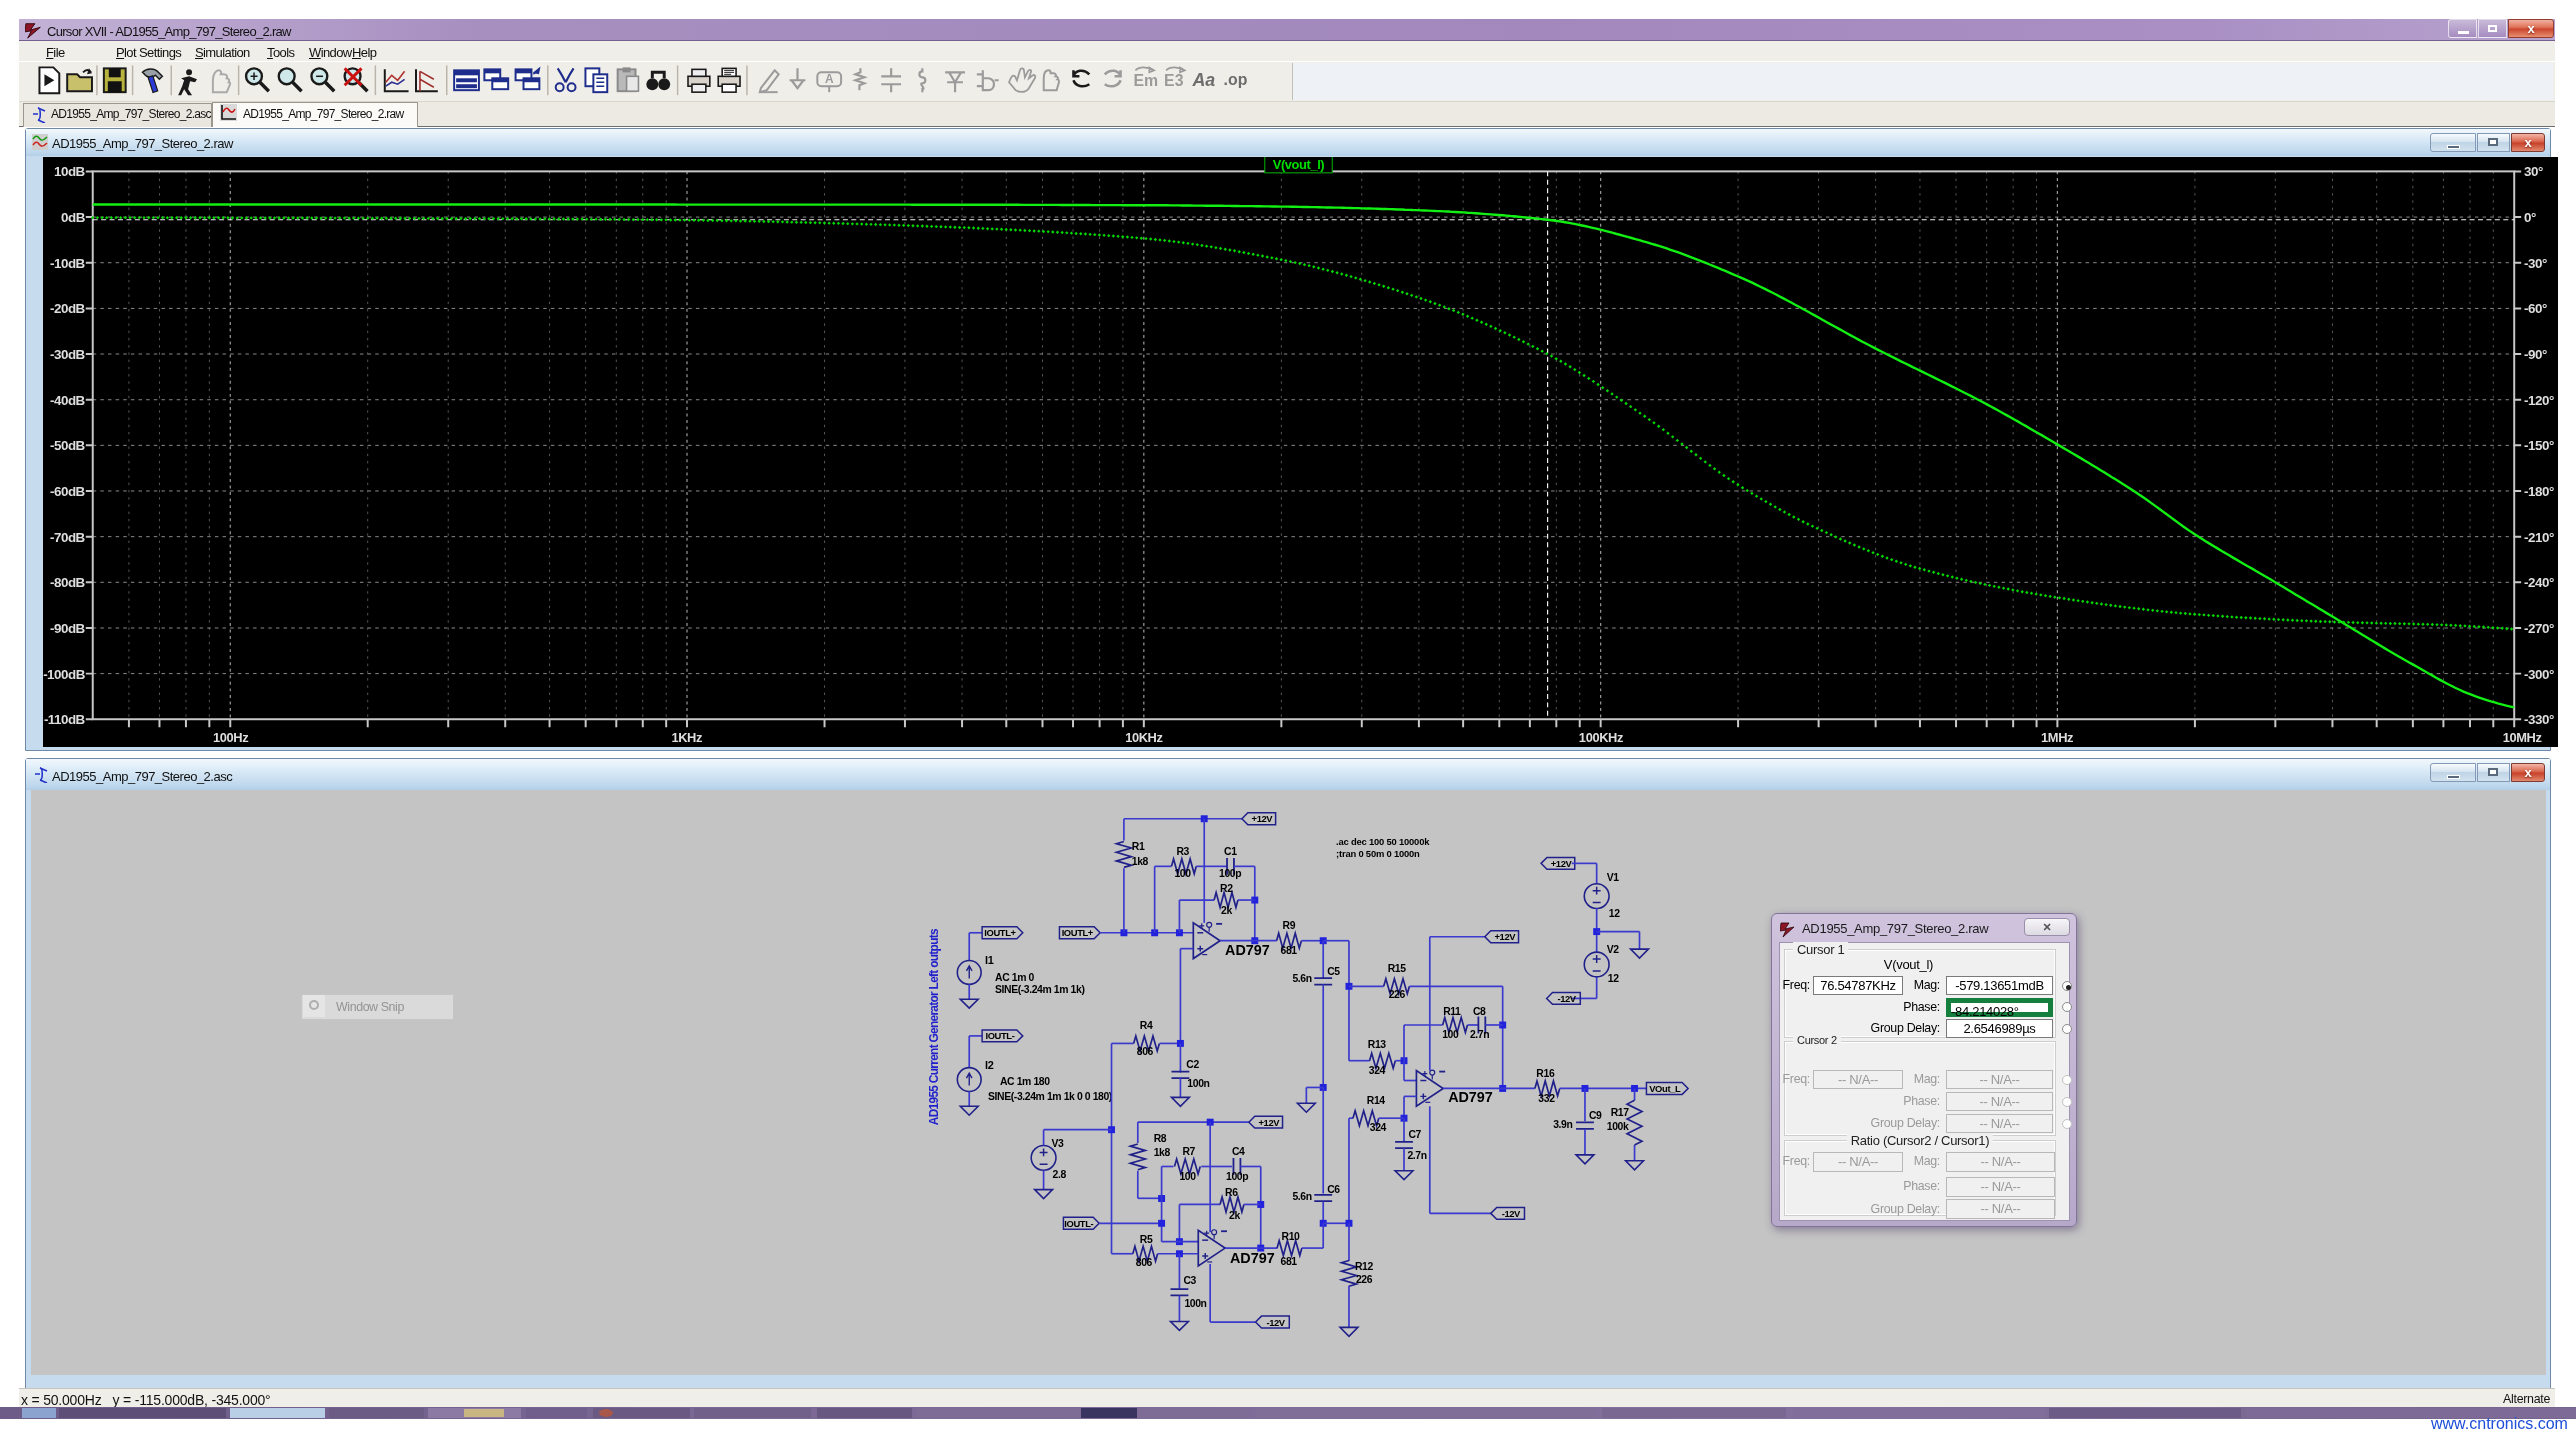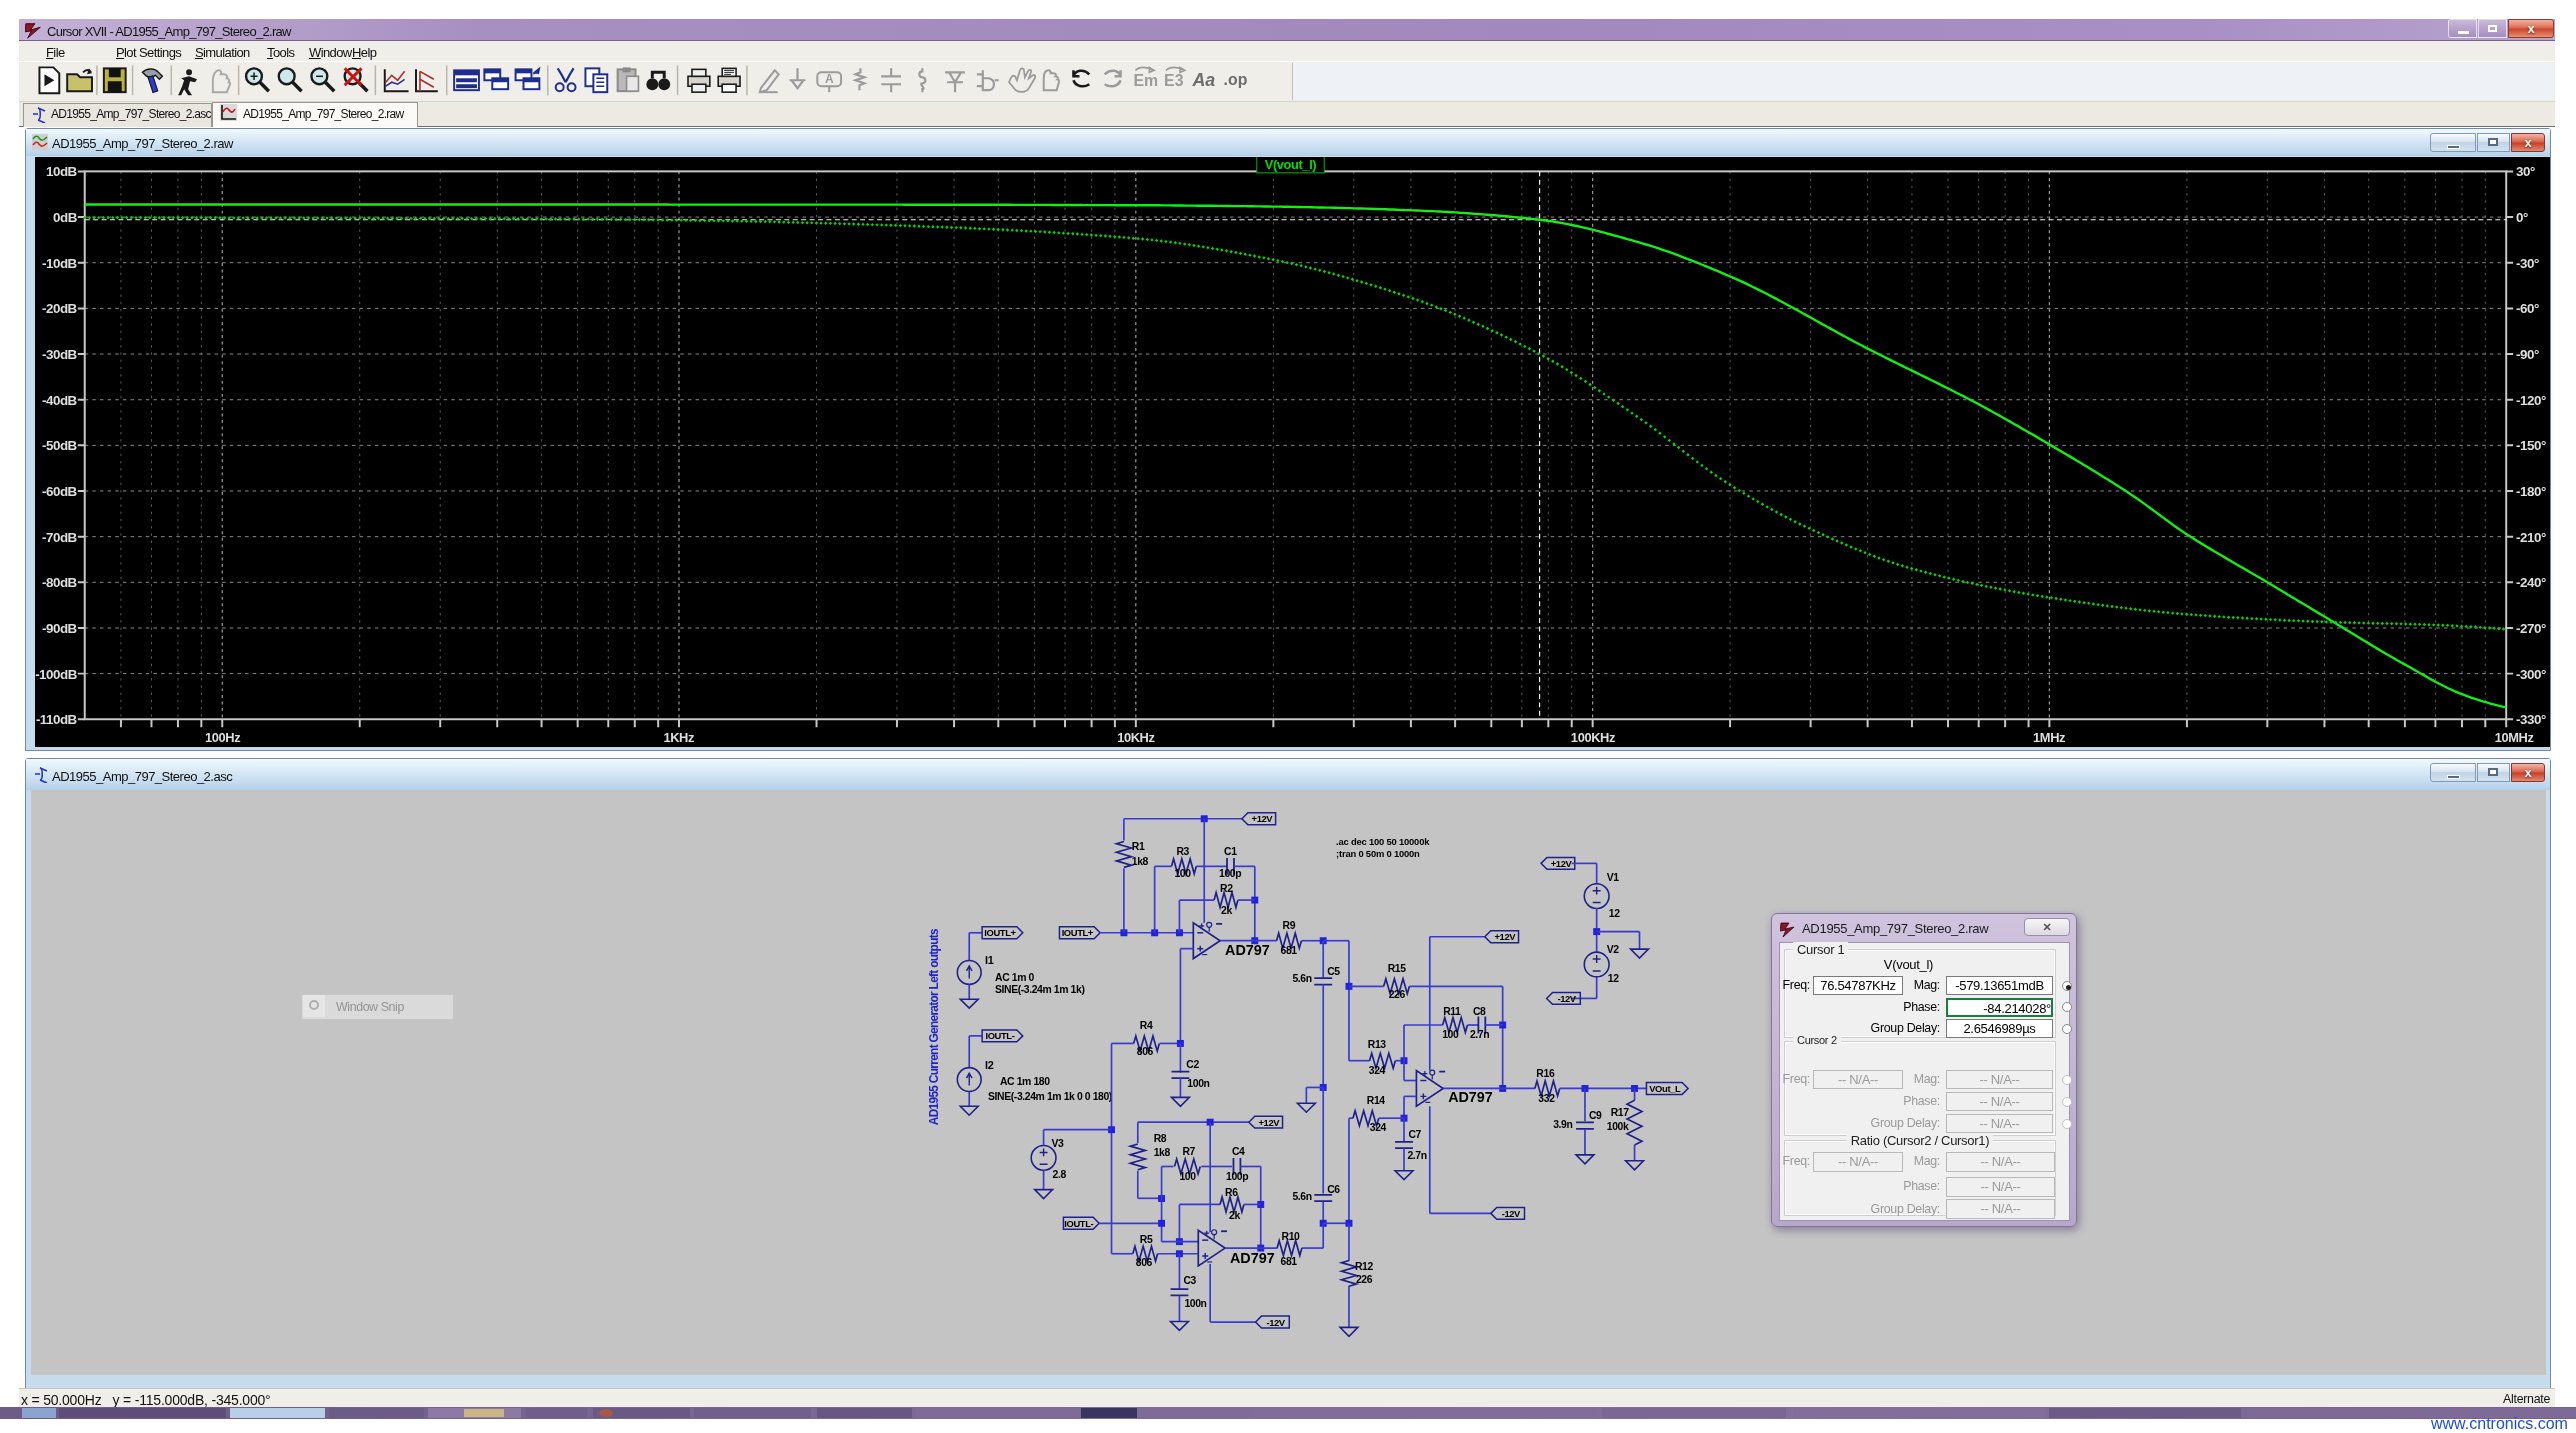--- a/index.html
+++ b/index.html
@@ -216,21 +216,21 @@
     <path d="M1 11c2-3 4-4 6-1s4 3 8-1" stroke="#cc2222" stroke-width="1.5" fill="none"></path>
   </svg>
 <div class="abs" style="left:52px;top:136px;font-size:13px;letter-spacing:-0.5px;color:#101010">AD1955_Amp_797_Stereo_2.raw</div>
 <div style="position:absolute;left:2430px;top:133px;width:46px;height:19px;border:1px solid #8399b5;border-radius:3px 0 0 3px;background:linear-gradient(#f8fbfd,#d6e4f0 45%,#bfd4e6 50%,#d2e2ef)">
     <div style="position:absolute;left:16px;top:11px;width:13px;height:4px;background:#5a6a7d;border:1px solid #fff"></div>
   </div>
 <div style="position:absolute;left:2477px;top:133px;width:33px;height:19px;border:1px solid #8399b5;background:linear-gradient(#f8fbfd,#d6e4f0 45%,#bfd4e6 50%,#d2e2ef)">
     <div style="position:absolute;left:10px;top:4px;width:10px;height:8px;border:2px solid #5a6a7d;background:#fff"></div>
   </div>
 <div style="position:absolute;left:2511px;top:133px;width:34px;height:19px;border:1px solid #7d3b33;border-radius:0 3px 3px 0;background:linear-gradient(#f2b6a8,#dd6f57 40%,#c8432b 55%,#e28a70);color:#fff;text-align:center;font-size:13px;font-weight:bold;line-height:18px;text-shadow:0 1px 2px #7a2014">x</div>
-<div class="abs" style="left:35px;top:157px;width:2515px;height:590px;background:#000">
+<div class="abs" style="left:43px;top:157px;width:2515px;height:590px;background:#000">
     <svg width="2515" height="590" viewBox="31 158 2536 595" style="position:absolute;left:0;top:0">
       <path d="M117.5 172.5V725.0 M148.3 172.5V725.0 M175.0 172.5V725.0 M198.6 172.5V725.0 M358.3 172.5V725.0 M439.5 172.5V725.0 M497.0 172.5V725.0 M541.7 172.5V725.0 M578.1 172.5V725.0 M609.0 172.5V725.0 M635.7 172.5V725.0 M659.3 172.5V725.0 M819.0 172.5V725.0 M900.1 172.5V725.0 M957.7 172.5V725.0 M1002.3 172.5V725.0 M1038.8 172.5V725.0 M1069.6 172.5V725.0 M1096.4 172.5V725.0 M1119.9 172.5V725.0 M1279.7 172.5V725.0 M1360.8 172.5V725.0 M1418.4 172.5V725.0 M1463.0 172.5V725.0 M1499.5 172.5V725.0 M1530.3 172.5V725.0 M1557.0 172.5V725.0 M1580.6 172.5V725.0 M1740.3 172.5V725.0 M1821.5 172.5V725.0 M1879.0 172.5V725.0 M1923.7 172.5V725.0 M1960.1 172.5V725.0 M1991.0 172.5V725.0 M2017.7 172.5V725.0 M2041.3 172.5V725.0 M2201.0 172.5V725.0 M2282.1 172.5V725.0 M2339.7 172.5V725.0 M2384.3 172.5V725.0 M2420.8 172.5V725.0 M2451.6 172.5V725.0 M2478.4 172.5V725.0 M2501.9 172.5V725.0" stroke="#575757" stroke-width="1" stroke-dasharray="2.5,4.8" fill="none"></path>
       <path d="M219.7 172.5V725.0 M680.3 172.5V725.0 M1141.0 172.5V725.0 M1601.7 172.5V725.0 M2062.3 172.5V725.0" stroke="#9a9a9a" stroke-width="1.2" stroke-dasharray="3,3.6" fill="none"></path>
       <path d="M81.0 218.6H2523.0 M81.0 264.6H2523.0 M81.0 310.7H2523.0 M81.0 356.7H2523.0 M81.0 402.8H2523.0 M81.0 448.8H2523.0 M81.0 494.8H2523.0 M81.0 540.9H2523.0 M81.0 586.9H2523.0 M81.0 633.0H2523.0 M81.0 679.0H2523.0" stroke="#8c8c8c" stroke-width="1" stroke-dasharray="3.5,4.2" fill="none"></path>
       <rect x="81.0" y="172.5" width="2442.0" height="552.5" fill="none" stroke="#c8c8c8" stroke-width="2"></rect>
       <path d="M74.0 172.6H81.0 M74.0 218.6H81.0 M74.0 264.6H81.0 M74.0 310.7H81.0 M74.0 356.7H81.0 M74.0 402.8H81.0 M74.0 448.8H81.0 M74.0 494.8H81.0 M74.0 540.9H81.0 M74.0 586.9H81.0 M74.0 633.0H81.0 M74.0 679.0H81.0 M74.0 725.0H81.0 M2523.0 172.6H2530.0 M2523.0 218.6H2530.0 M2523.0 264.6H2530.0 M2523.0 310.7H2530.0 M2523.0 356.7H2530.0 M2523.0 402.8H2530.0 M2523.0 448.8H2530.0 M2523.0 494.8H2530.0 M2523.0 540.9H2530.0 M2523.0 586.9H2530.0 M2523.0 633.0H2530.0 M2523.0 679.0H2530.0 M2523.0 725.0H2530.0 M117.5 725.0V733.0 M148.3 725.0V733.0 M175.0 725.0V733.0 M198.6 725.0V733.0 M358.3 725.0V733.0 M439.5 725.0V733.0 M497.0 725.0V733.0 M541.7 725.0V733.0 M578.1 725.0V733.0 M609.0 725.0V733.0 M635.7 725.0V733.0 M659.3 725.0V733.0 M819.0 725.0V733.0 M900.1 725.0V733.0 M957.7 725.0V733.0 M1002.3 725.0V733.0 M1038.8 725.0V733.0 M1069.6 725.0V733.0 M1096.4 725.0V733.0 M1119.9 725.0V733.0 M1279.7 725.0V733.0 M1360.8 725.0V733.0 M1418.4 725.0V733.0 M1463.0 725.0V733.0 M1499.5 725.0V733.0 M1530.3 725.0V733.0 M1557.0 725.0V733.0 M1580.6 725.0V733.0 M1740.3 725.0V733.0 M1821.5 725.0V733.0 M1879.0 725.0V733.0 M1923.7 725.0V733.0 M1960.1 725.0V733.0 M1991.0 725.0V733.0 M2017.7 725.0V733.0 M2041.3 725.0V733.0 M2201.0 725.0V733.0 M2282.1 725.0V733.0 M2339.7 725.0V733.0 M2384.3 725.0V733.0 M2420.8 725.0V733.0 M2451.6 725.0V733.0 M2478.4 725.0V733.0 M2501.9 725.0V733.0 M219.7 725.0V733.0 M680.3 725.0V733.0 M1141.0 725.0V733.0 M1601.7 725.0V733.0 M2062.3 725.0V733.0 M2523.0 725.0V733.0" stroke="#c8c8c8" stroke-width="2" fill="none"></path>
       <text x="73" y="177.6" text-anchor="end" font-size="13.5" letter-spacing="-0.5" fill="#dedede" font-weight="bold">10dB</text>
       <text x="73" y="223.6" text-anchor="end" font-size="13.5" letter-spacing="-0.5" fill="#dedede" font-weight="bold">0dB</text>
       <text x="73" y="269.6" text-anchor="end" font-size="13.5" letter-spacing="-0.5" fill="#dedede" font-weight="bold">-10dB</text>
       <text x="73" y="315.7" text-anchor="end" font-size="13.5" letter-spacing="-0.5" fill="#dedede" font-weight="bold">-20dB</text>
@@ -595,21 +595,21 @@
       </div>
       <div style="position:absolute;left:69px;top:14px;width:119px;text-align:center;font-size:13px;letter-spacing:-0.3px;color:#000">V(vout_l)</div>
       <div style="position:absolute;left:-84px;top:35px;width:114px;font-size:12.4px;letter-spacing:-0.3px;color:#000;text-align:right">Freq:</div>
       <div style="position:absolute;left:33px;top:33px;width:90px;height:19px;background:#fff;border:1px solid #7a7a7a;font-size:13px;letter-spacing:-0.3px;color:#000;text-align:center;line-height:17px">76.54787KHz</div>
       <div style="position:absolute;left:46px;top:35px;width:114px;font-size:12.4px;letter-spacing:-0.3px;color:#000;text-align:right">Mag:</div>
       <div style="position:absolute;left:166px;top:33px;width:107px;height:19px;background:#fff;border:1px solid #7a7a7a;font-size:13px;letter-spacing:-0.3px;color:#000;text-align:center;line-height:17px">-579.13651mdB</div>
       <div style="position:absolute;left:282px;top:38px;width:10px;height:10px;border-radius:50%;border:1.5px solid #8a8a8a;background:#fdfdfd">
         <div style="position:absolute;left:2.5px;top:2.5px;width:5px;height:5px;border-radius:50%;background:#222"></div>
       </div>
       <div style="position:absolute;left:46px;top:57px;width:114px;font-size:12.4px;letter-spacing:-0.3px;color:#000;text-align:right">Phase:</div>
-      <div style="position:absolute;left:166px;top:55px;width:107px;height:19px;background:#fff;border:2px solid #15803d;font-size:13px;letter-spacing:-0.3px;color:#000;text-align:right;line-height:17px">-84.214028°</div>
+      <div style="position:absolute;left:166px;top:55px;width:107px;height:19px;background:#fff;border:5px solid #15803d;font-size:13px;letter-spacing:-0.3px;color:#000;text-align:left;line-height:17px">-84.214028°</div>
       <div style="position:absolute;left:282px;top:59px;width:10px;height:10px;border-radius:50%;border:1.5px solid #8a8a8a;background:#fdfdfd"></div>
       <div style="position:absolute;left:46px;top:78px;width:114px;font-size:12.4px;letter-spacing:-0.3px;color:#000;text-align:right">Group Delay:</div>
       <div style="position:absolute;left:166px;top:76px;width:107px;height:19px;background:#fff;border:1px solid #7a7a7a;font-size:13px;letter-spacing:-0.3px;color:#000;text-align:center;line-height:17px">2.6546989µs</div>
       <div style="position:absolute;left:282px;top:81px;width:10px;height:10px;border-radius:50%;border:1.5px solid #8a8a8a;background:#fdfdfd"></div>
       <div style="position:absolute;left:4px;top:98px;width:272px;height:95px;border:1px solid #cdcdcd;box-shadow:1px 1px 0 #fff inset,-1px -1px 0 #fff inset">
         <div style="position:absolute;left:8px;top:-8px;background:#f0f0f0;padding:0 4px;font-size:11px;letter-spacing:-0.3px;color:#222;white-space:nowrap">Cursor 2</div>
       </div>
       <div style="position:absolute;left:-84px;top:129px;width:114px;font-size:12.4px;letter-spacing:-0.3px;color:#9a9a9a;text-align:right">Freq:</div>
       <div style="position:absolute;left:33px;top:127px;width:90px;height:19px;background:#f0f0f0;border:1px solid #b8b8b8;font-size:13px;letter-spacing:-0.3px;color:#9a9a9a;text-align:center;line-height:17px">-- N/A--</div>
       <div style="position:absolute;left:46px;top:129px;width:114px;font-size:12.4px;letter-spacing:-0.3px;color:#9a9a9a;text-align:right">Mag:</div>

